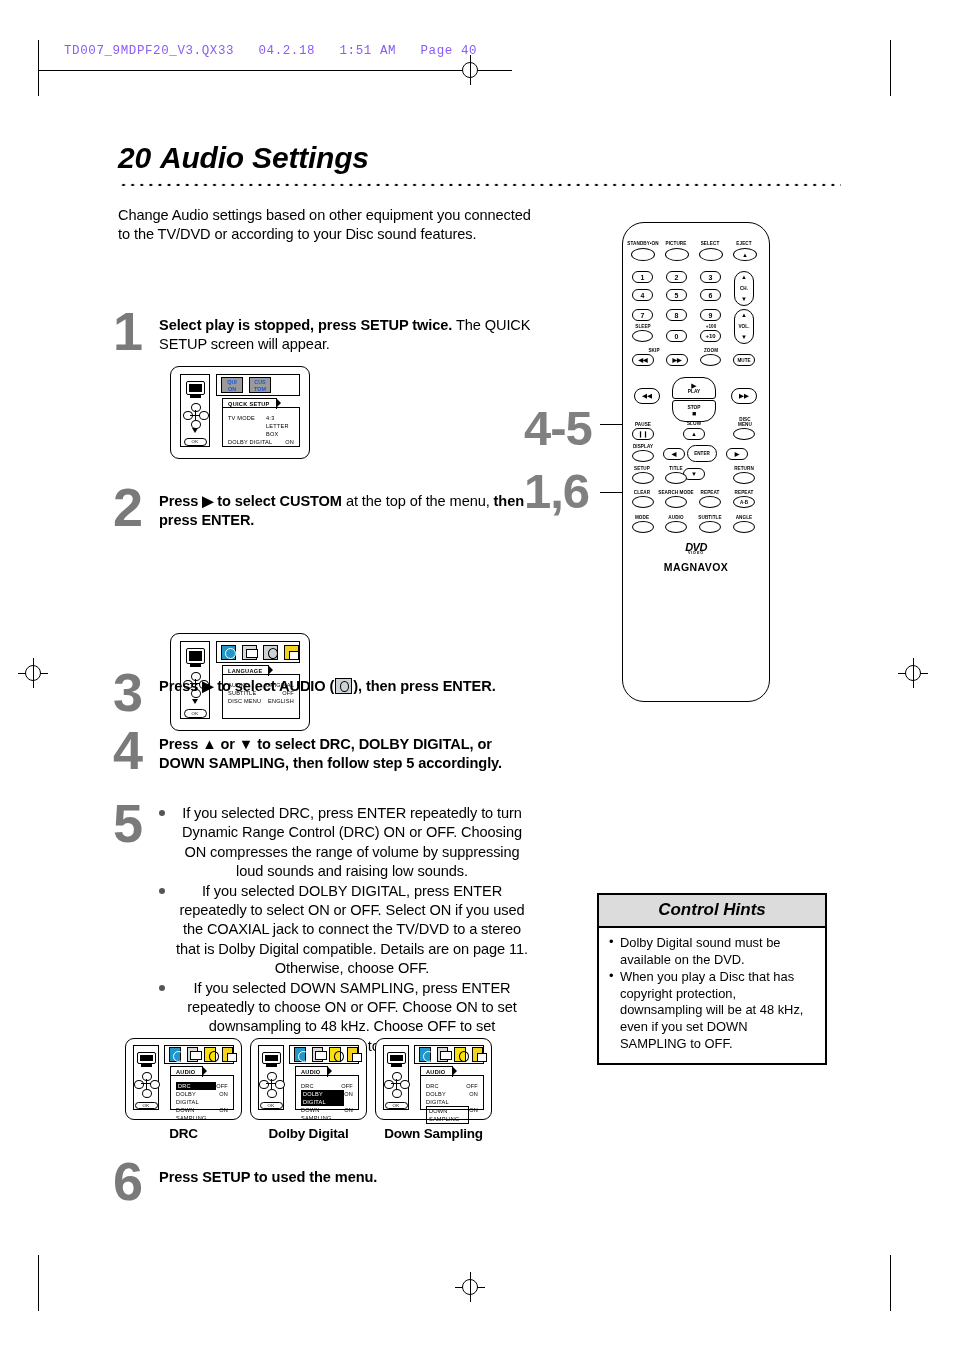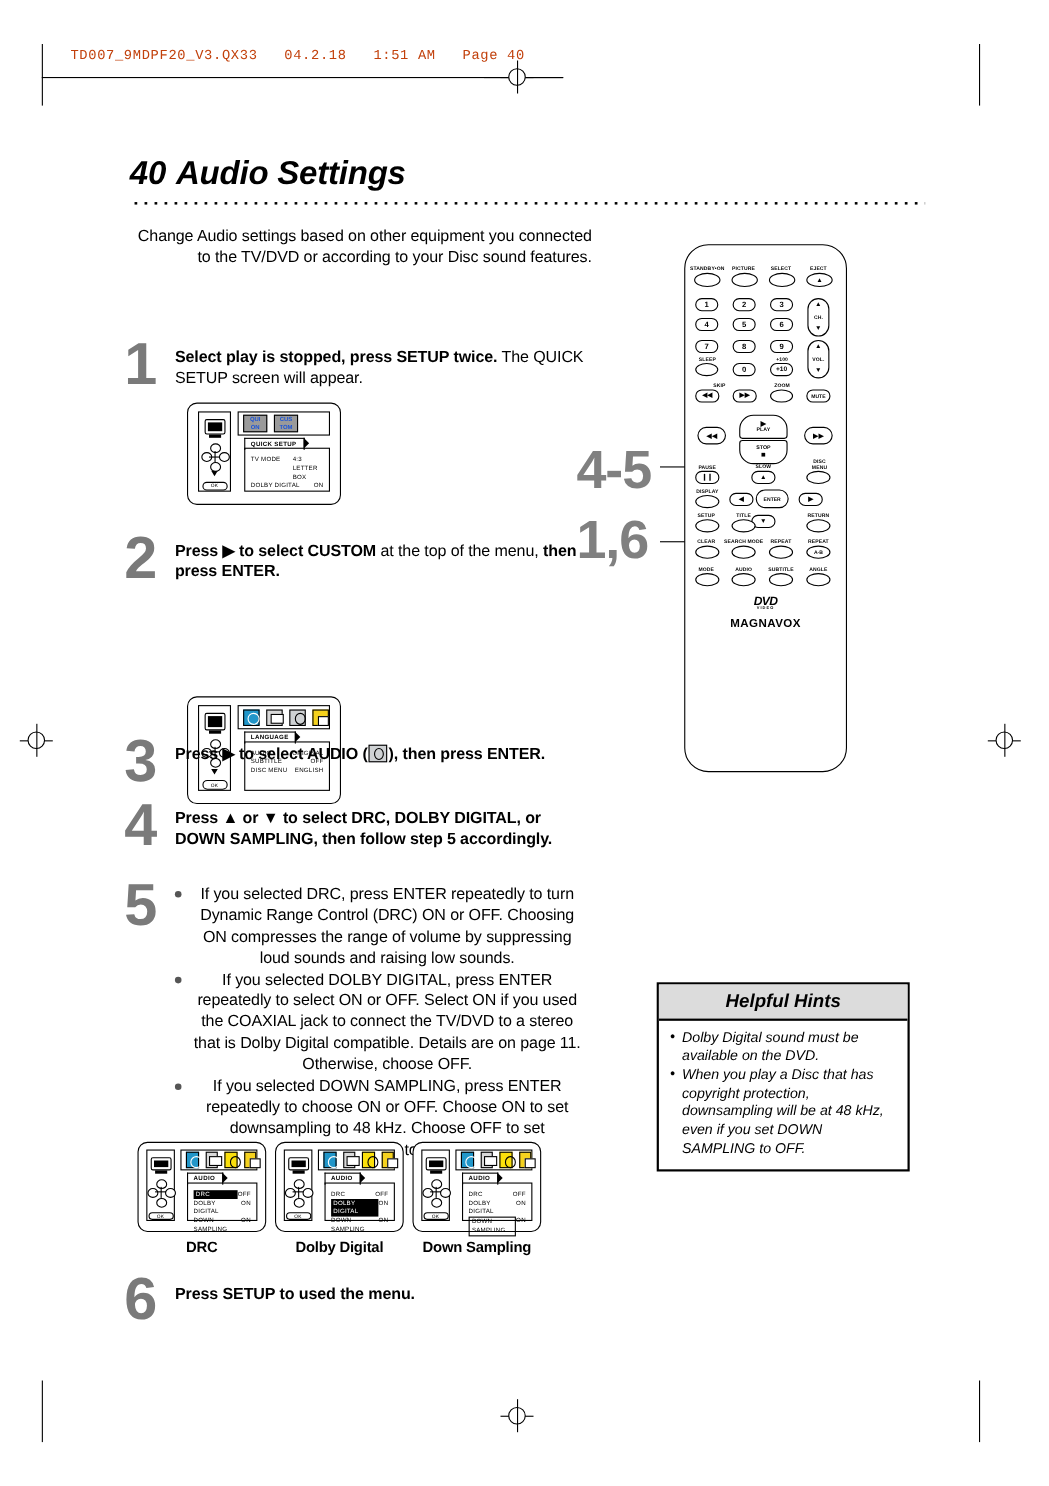--- a/index.html
+++ b/index.html
@@ -16,38 +16,38 @@
   .reg{position:absolute;width:30px;height:30px;}
   .reg:before,.reg:after{content:"";position:absolute;background:#000;}
   .reg:before{left:0;top:14.5px;width:30px;height:1px;}
   .reg:after{top:0;left:14.5px;height:30px;width:1px;}
   .reg .circ{position:absolute;left:7px;top:7px;width:14px;height:14px;border:1px solid #000;border-radius:50%;background:#fff;}
 
   
   .filehdr{
     position:absolute;left:64px;top:44px;
     font-family:"Liberation Mono","DejaVu Sans Mono",monospace;
-    font-size:12.5px;letter-spacing:0.6px;white-space:pre;color:#c2410c;
+    font-size:12.5px;letter-spacing:0.6px;white-space:pre;color:#8b5cf6;
   }
 
   
   .title{
     position:absolute;left:118px;top:141px;
     font-size:30px;font-weight:bold;font-style:italic;letter-spacing:-0.2px;
   }
   .title .num{margin-right:9px;}
   .dotrule{
     position:absolute;left:119px;top:180px;width:722px;height:6px;
     background-image:radial-gradient(circle, #000 1.3px, rgba(0,0,0,0) 1.6px);
     background-size:9.1px 6px;background-position:0 2px;background-repeat:repeat-x;
   }
 
   
   .col-left{position:absolute;left:118px;top:206px;width:420px;}
-  p.intro{margin:0;font-size:14.6px;line-height:19.2px;letter-spacing:-0.1px;text-align:right;}
+  p.intro{margin:0;font-size:14.6px;line-height:19.2px;letter-spacing:-0.1px;}
   .bullet-line{
     margin:3px 0 0 0;font-size:14.6px;line-height:19.4px;font-weight:bold;
     padding-left:16px;position:relative;
   }
   .bullet-line .dot{
     position:absolute;left:0;top:6px;width:7px;height:7px;border-radius:50%;
     background:#555;
   }
 
   
@@ -189,21 +189,21 @@
   .hints{
     position:absolute;left:597px;top:893px;width:230px;
     border:2px solid #000;background:#fff;box-sizing:border-box;
   }
   .hints h3{
     margin:0;background:#dcdcdc;border-bottom:2px solid #000;
     font-size:17px;font-style:italic;font-weight:bold;text-align:center;padding:5px 0 6px 0;
   }
   .hints ul{margin:0;padding:7px 9px 10px 9px;list-style:none;}
   .hints li{
-    font-size:12.9px;line-height:16.6px;font-style:italic;
+    font-size:12.9px;line-height:16.6px;
     padding-left:12px;position:relative;margin-bottom:1px;
   }
   .hints li:before{content:"•";position:absolute;left:1px;top:-1px;font-size:13px;}
 </style>
 </head>
 <body>
 
 <div class="page">
 
   <div class="crop-v" style="left:38px;top:40px;height:56px;"></div>
@@ -221,21 +221,21 @@
   <div class="reg" style="left:898px;top:658px;">
       <span class="circ"></span>
     </div>
   <div class="reg" style="left:455px;top:1272px;">
       <span class="circ"></span>
     </div>
 
   <div class="filehdr">TD007_9MDPF20_V3.QX33   04.2.18   1:51 AM   Page 40</div>
 
   <div class="title">
-    <span class="num">40</span><span>Audio Settings</span>
+    <span class="num">20</span><span>Audio Settings</span>
   </div>
   <div class="dotrule"></div>
 
   <div class="col-left">
     <p class="intro">Change Audio settings based on other equipment you connected to the TV/DVD or according to your Disc sound features.</p>
   </div>
 
   <div class="step" style="left:113px;top:310px;width:425px;">
     <div class="bignum">1</div>
     <div class="txt"><b>Select play is stopped, press SETUP twice.</b> The QUICK SETUP screen will appear.</div>
@@ -616,20 +616,20 @@
     <div class="rbtn" style="left:110px;top:298px;width:22px;height:12px;"></div>
 
     <div class="dvdlogo" style="top:318px;">
       <span>DVD</span>
       <span class="sub">VIDEO</span>
     </div>
     <div class="brand" style="top:338px;">MAGNAVOX</div>
   </div>
 
   <div class="hints">
-    <h3>Helpful Hints</h3>
+    <h3>Control Hints</h3>
     <ul>
       <li>Dolby Digital sound must be available on the DVD.</li>
       <li>When you play a Disc that has copyright protection, downsampling will be at 48 kHz, even if you set DOWN SAMPLING to OFF.</li>
     </ul>
   </div>
 
 </div>
 
 </body></html>

